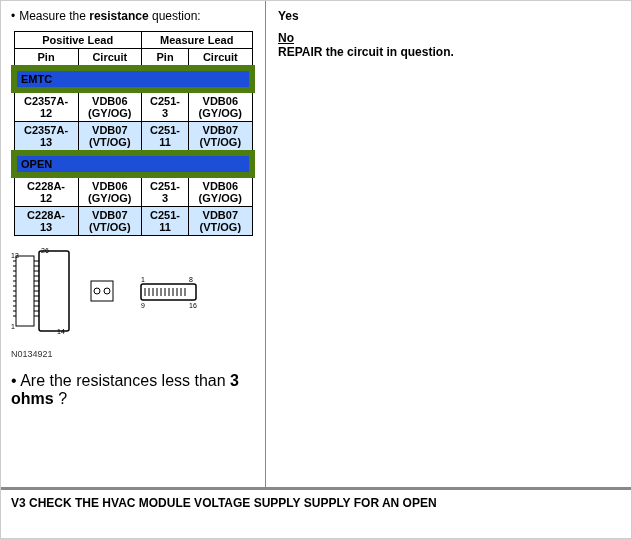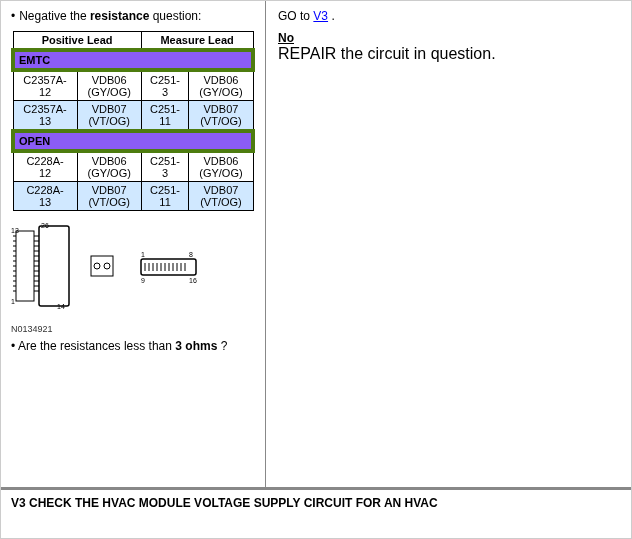--- a/index.html
+++ b/index.html
@@ -43,31 +43,32 @@
       border-collapse: collapse;
       width: 100%;
       font-size: 11px;
       margin-bottom: 4px;
     }
     .resistance-table th,
     .resistance-table td {
       border: 1px solid #000;
       padding: 2px 4px;
       text-align: center;
+      font-weight: bold;
     }
     .resistance-table th {
       background: #fff;
       font-weight: bold;
     }
     .section-header td {
       text-align: left;
       font-weight: bold;
-      border: 4px solid #4d7c0f;
+      border: 6px solid #4d7c0f;
       padding: 2px 4px;
-      background: #8b5cf6;
+      background: #1d4ed8;
     }
     .colspan-header {
       font-weight: bold;
       margin-top: 32px;
     }
     .highlight-row td {
       background: #d0e8ff;
     }
     .diagram-area {
       margin-top: 10px;
@@ -77,22 +78,22 @@
     }
     .diagram-svg {
       width: 220px;
       height: 100px;
     }
     .diagram-label {
       font-size: 9px;
       color: #333;
     }
     .check-question {
-      margin-top: 8px;
-      font-size: 12px;
+      margin-top: 16px;
+      font-size: 16px;
     }
     .bottom-section {
       background: #fff;
       border-top: 2px solid #888;
       padding: 6px 10px;
       font-size: 12px;
       font-weight: bold;
       min-height: 50px;
     }
     .yes-block {
@@ -107,46 +108,53 @@
       text-decoration: underline;
       cursor: pointer;
       font-size: 12px;
     }
     .no-label {
       font-weight: bold;
       font-size: 12px;
       text-decoration: underline;
     }
     .repair-text {
-      font-size: 16px;
+      font-size: 12px;
+      font-weight: bold;
     }
   </style>
 </head>
 <body>
 
 <div class="main-container">
   <div class="content-row">
 
     <div class="left-panel">
       <div class="measure-label">
         <span>•</span>
         <span>
-          <span>Negative the</span>
+          <span>Measure the</span>
           <span> </span>
           <strong>resistance</strong>
           <span> </span>
           <span>question:</span>
         </span>
       </div>
 
       <table class="resistance-table">
         <thead>
           <tr>
             <th colspan="2" class="colspan-header">Positive Lead</th>
             <th colspan="2" class="colspan-header">Measure Lead</th>
+          </tr>
+          <tr>
+            <th>Pin</th>
+            <th>Circuit</th>
+            <th>Pin</th>
+            <th>Circuit</th>
           </tr>
         </thead>
         <tbody>
 
           <tr class="section-header">
             <td colspan="4">EMTC</td>
           </tr>
           <tr>
             <td>C2357A-<br>12</td>
             <td>VDB06<br>(GY/OG)</td>
@@ -246,30 +254,25 @@
         <span>• </span>
         <span>Are the resistances less than</span>
         <span> </span>
         <strong>3 ohms</strong>
         <span>?</span>
       </div>
     </div>
 
     <div class="right-panel">
       <div class="yes-block">
-        <div>
-          <span>GO to</span>
-          <span> </span>
-          <a class="go-link">V3</a>
-          <span>.</span>
-        </div>
+        <div class="yes-label">Yes</div>
       </div>
       <div class="no-block">
         <div class="no-label">No</div>
         <div class="repair-text">REPAIR the circuit in question.</div>
       </div>
     </div>
   </div>
 
   <div class="bottom-section">
-    <span>V3 CHECK THE HVAC MODULE VOLTAGE SUPPLY CIRCUIT FOR AN HVAC</span>
+    <span>V3 CHECK THE HVAC MODULE VOLTAGE SUPPLY SUPPLY FOR AN OPEN</span>
   </div>
 </div>
 
 </body></html>

